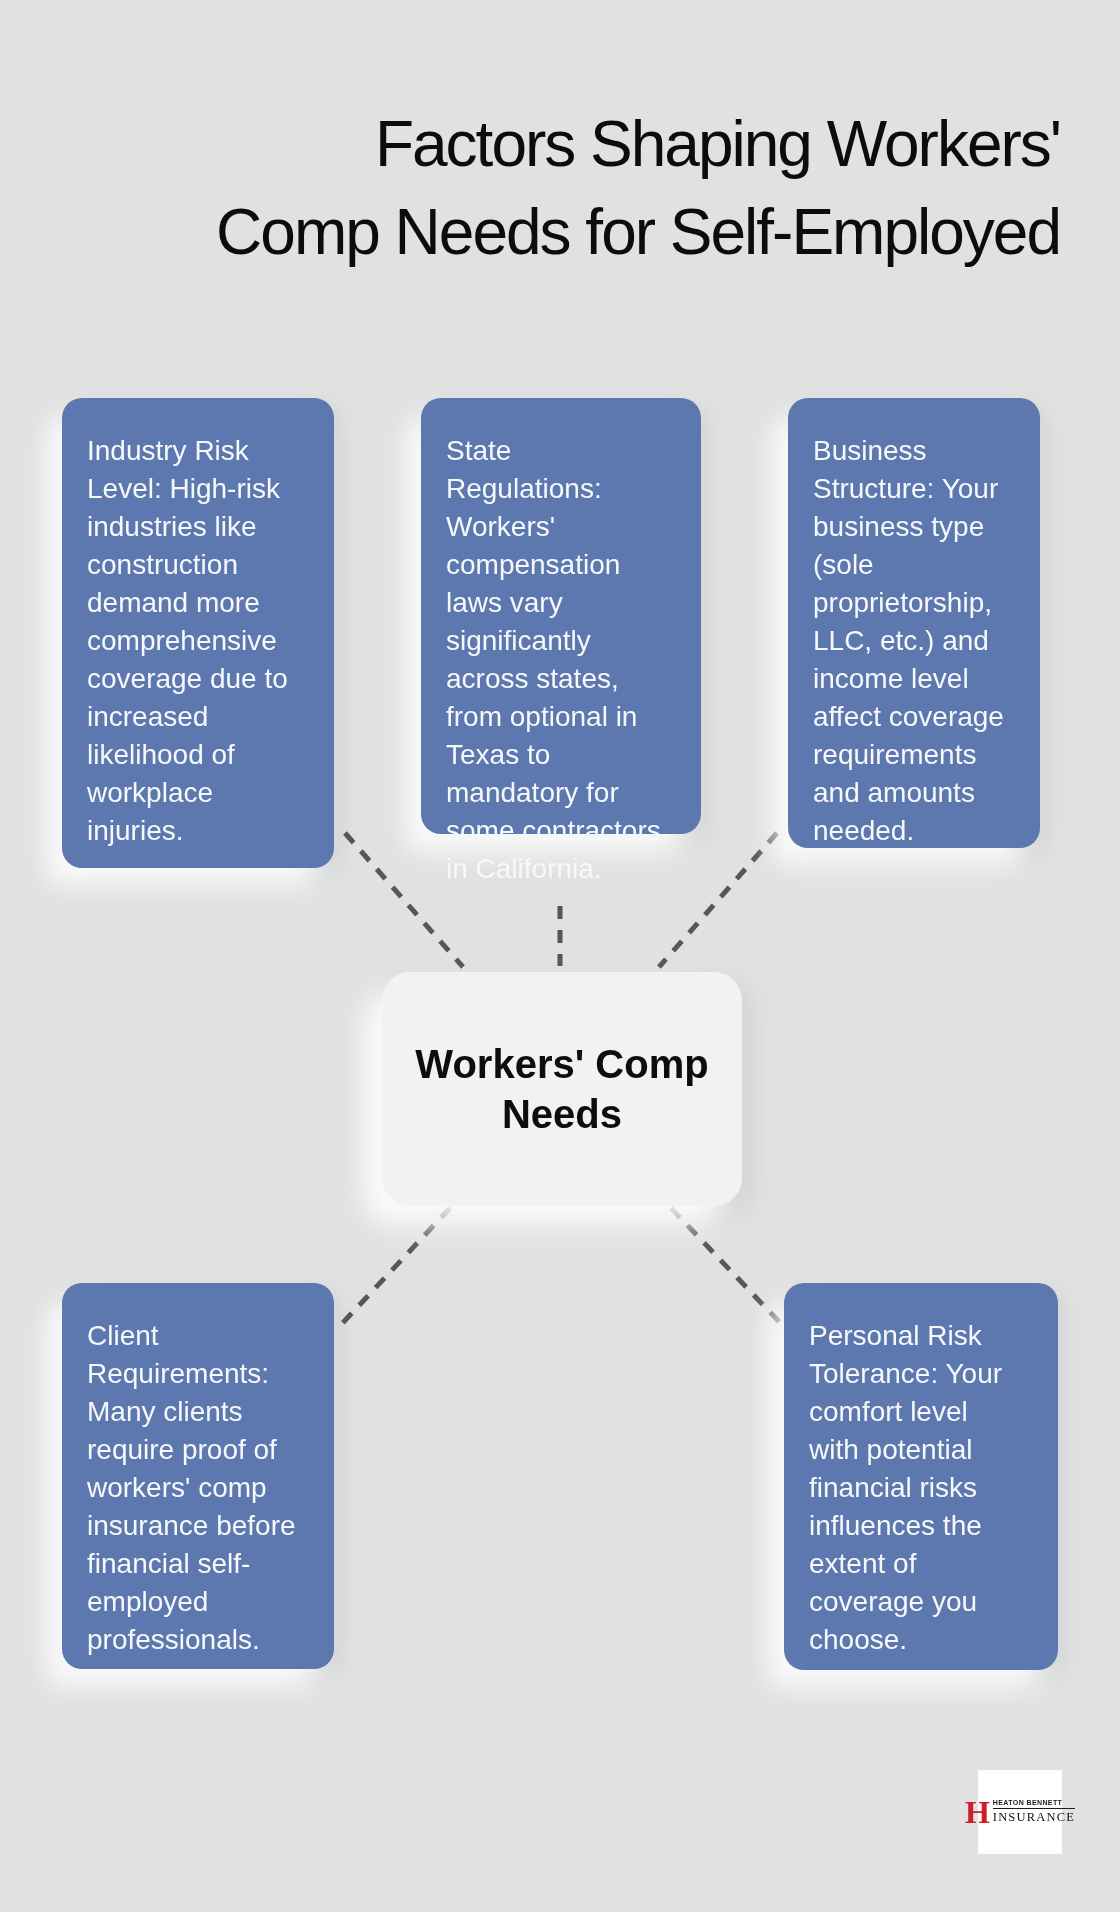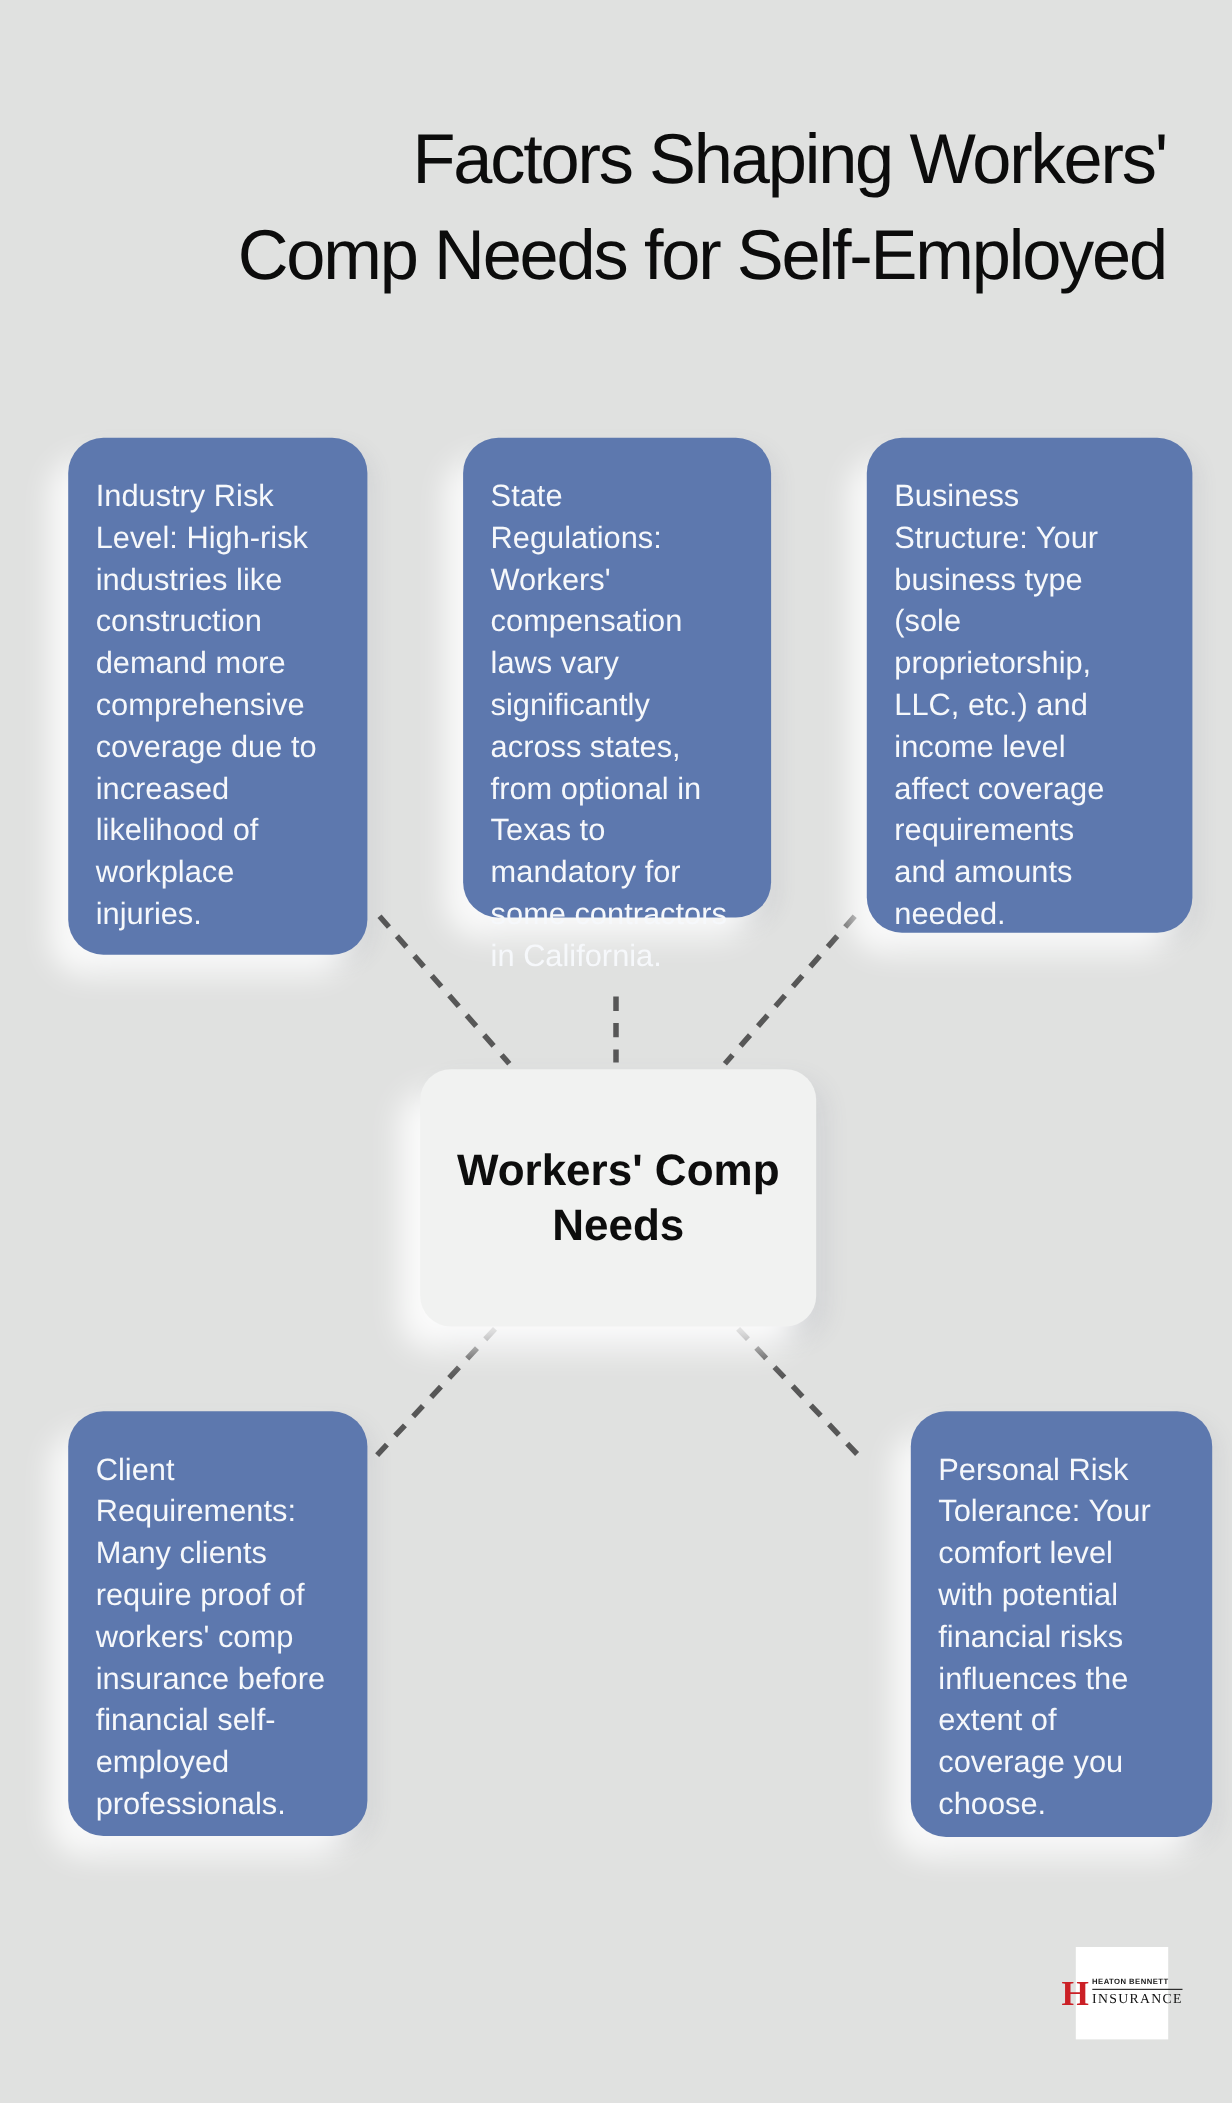--- a/index.html
+++ b/index.html
@@ -14,33 +14,33 @@
     font-size:64px;line-height:88px;font-weight:normal;letter-spacing:-2px;
     color:#0c0c0c;white-space:pre-line;
   }
   .connectors{
     position:absolute;left:0;top:0;width:1120px;height:1912px;
     pointer-events:none;
   }
   .factor{
     position:absolute;
     background:#5d78ae;
-    border-radius:32px;
+    border-radius:20px;
     box-shadow:-16px 18px 26px rgba(255,255,255,0.85), 6px 8px 18px rgba(90,100,120,0.10);
     color:#f6f8fb;
     font-size:28px;line-height:38px;
     padding:34px 20px 0 25px;
     box-sizing:border-box;
     white-space:pre-line;
   }
   .factor.f1{left:62px; top:398px; width:272px; height:470px;}
   .factor.f2{left:421px;top:398px; width:280px; height:436px;}
-  .factor.f3{left:788px;top:398px; width:296px; height:450px;}
+  .factor.f3{left:788px;top:398px; width:252px; height:450px;}
   .factor.f4{left:62px; top:1283px;width:272px; height:386px;}
-  .factor.f5{left:828px;top:1283px;width:274px; height:387px;}
+  .factor.f5{left:784px;top:1283px;width:274px; height:387px;}
   .center-node{
     position:absolute;left:382px;top:972px;width:360px;height:234px;
     background:#f1f2f1;border-radius:28px;
     box-shadow:-18px 20px 28px rgba(255,255,255,0.9), 8px 10px 22px rgba(90,100,120,0.12);
     display:flex;align-items:center;justify-content:center;text-align:center;
     font-size:40px;line-height:50px;font-weight:bold;color:#0d0d0d;
     white-space:pre-line;
   }
   .logo{
     position:absolute;left:978px;top:1770px;width:84px;height:84px;

